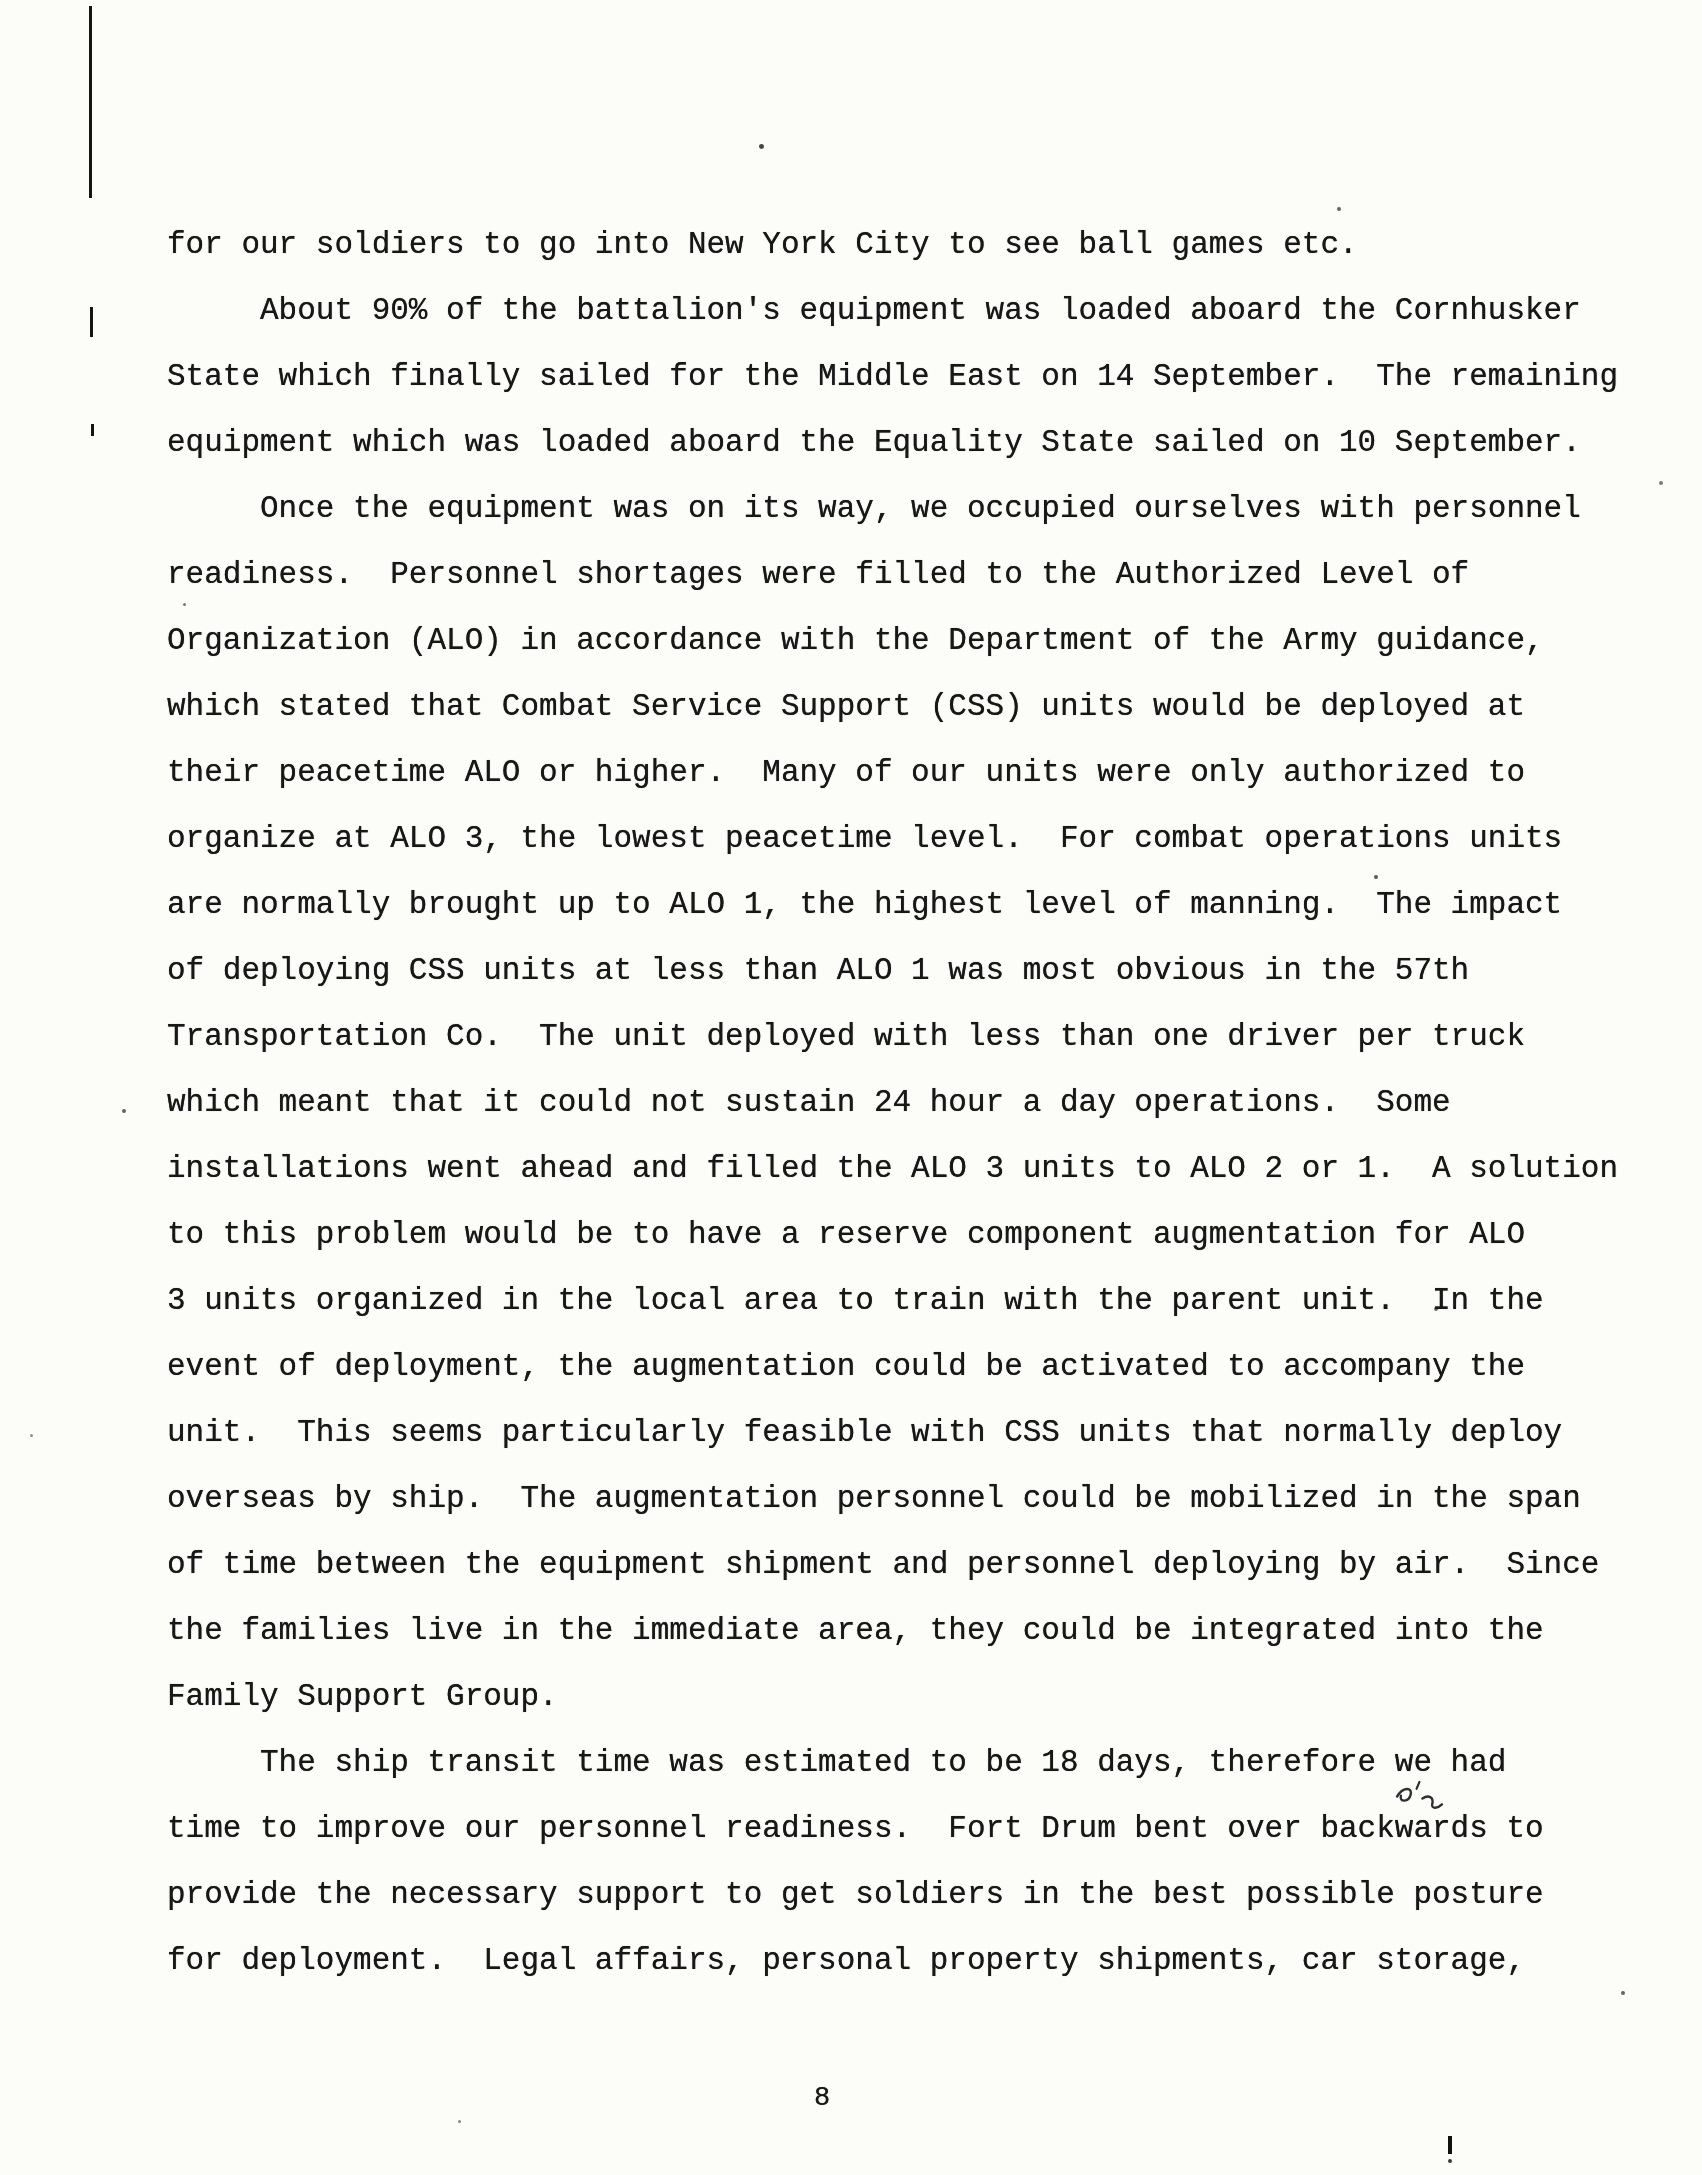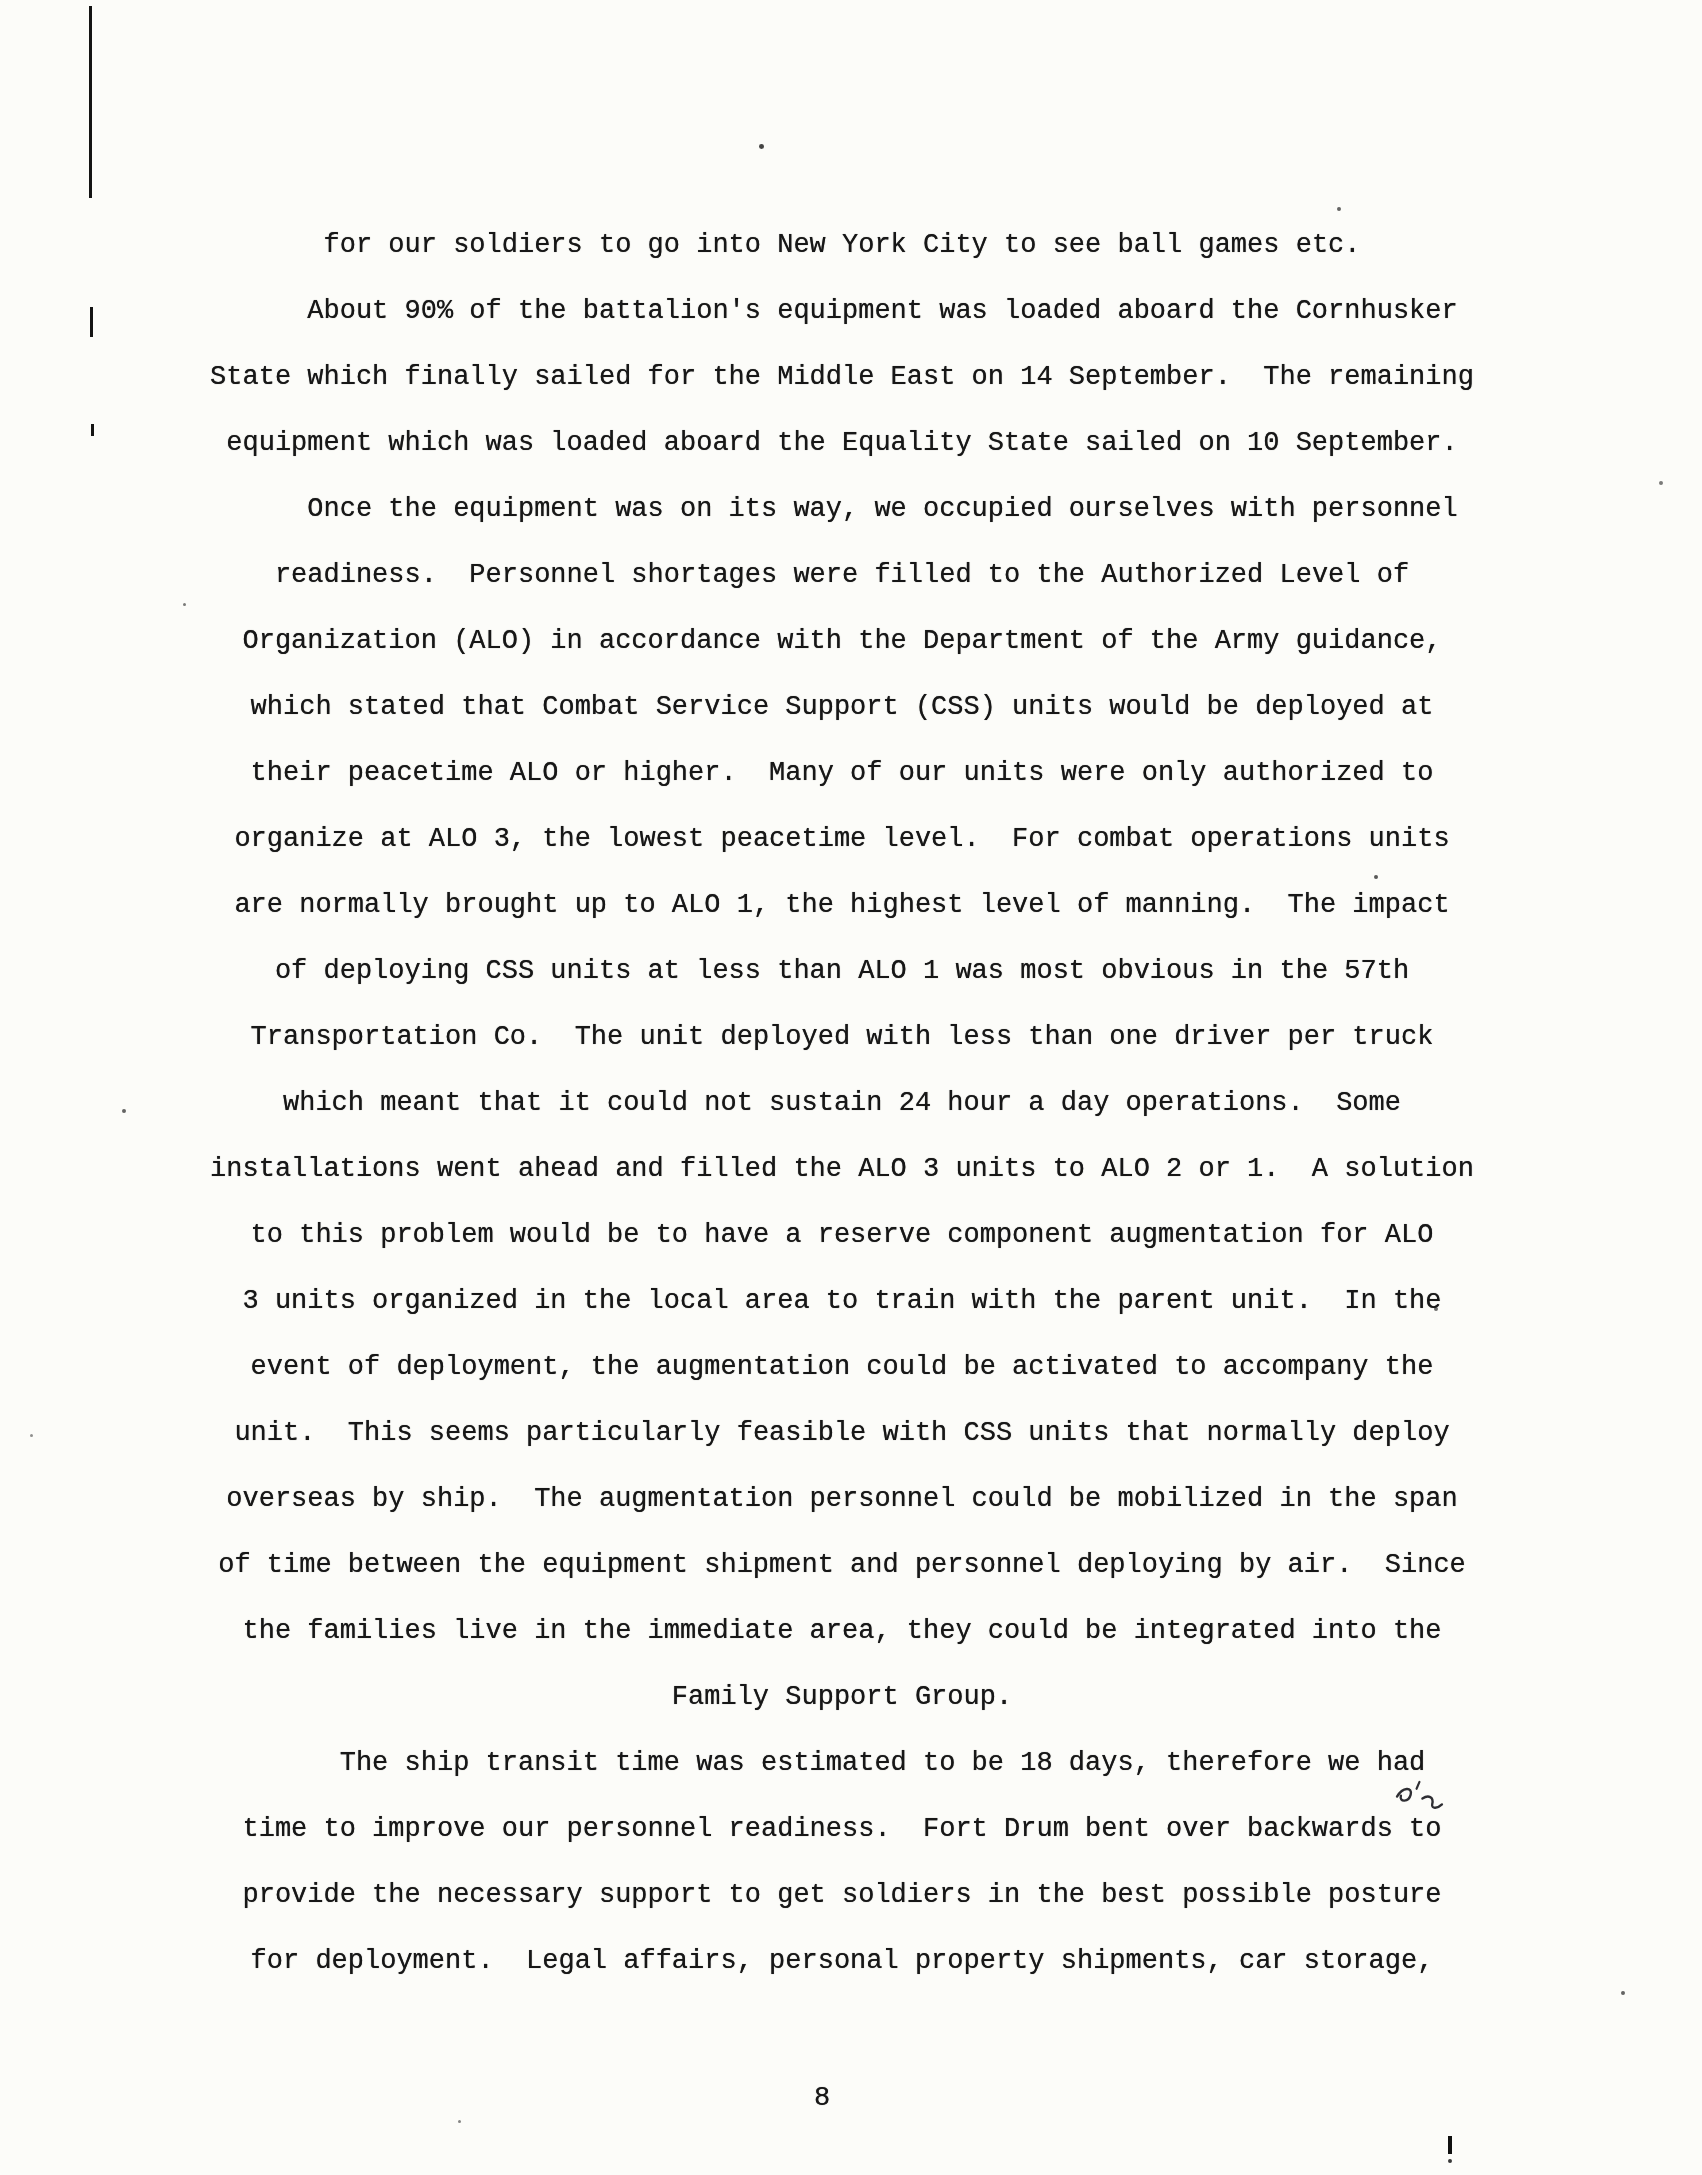--- a/index.html
+++ b/index.html
@@ -14,25 +14,24 @@
     background: #fcfcf9;
     font-family: "Liberation Mono", "DejaVu Sans Mono", monospace;
     color: #171717;
     overflow: hidden;
   }
   .text-block {
     position: absolute;
     left: 167px;
     top: 212px;
     width: 1350px;
-    font-size: 27px;
+    font-size: 31px;
     line-height: 66px;
     white-space: pre;
     text-shadow: 0 0 0.7px rgba(22,22,22,0.85);
-    text-align: center;
   }
   .line {
     height: 66px;
   }
   .page-number {
     position: absolute;
     left: 167px;
     top: 2065px;
     width: 1310px;
     text-align: center;

